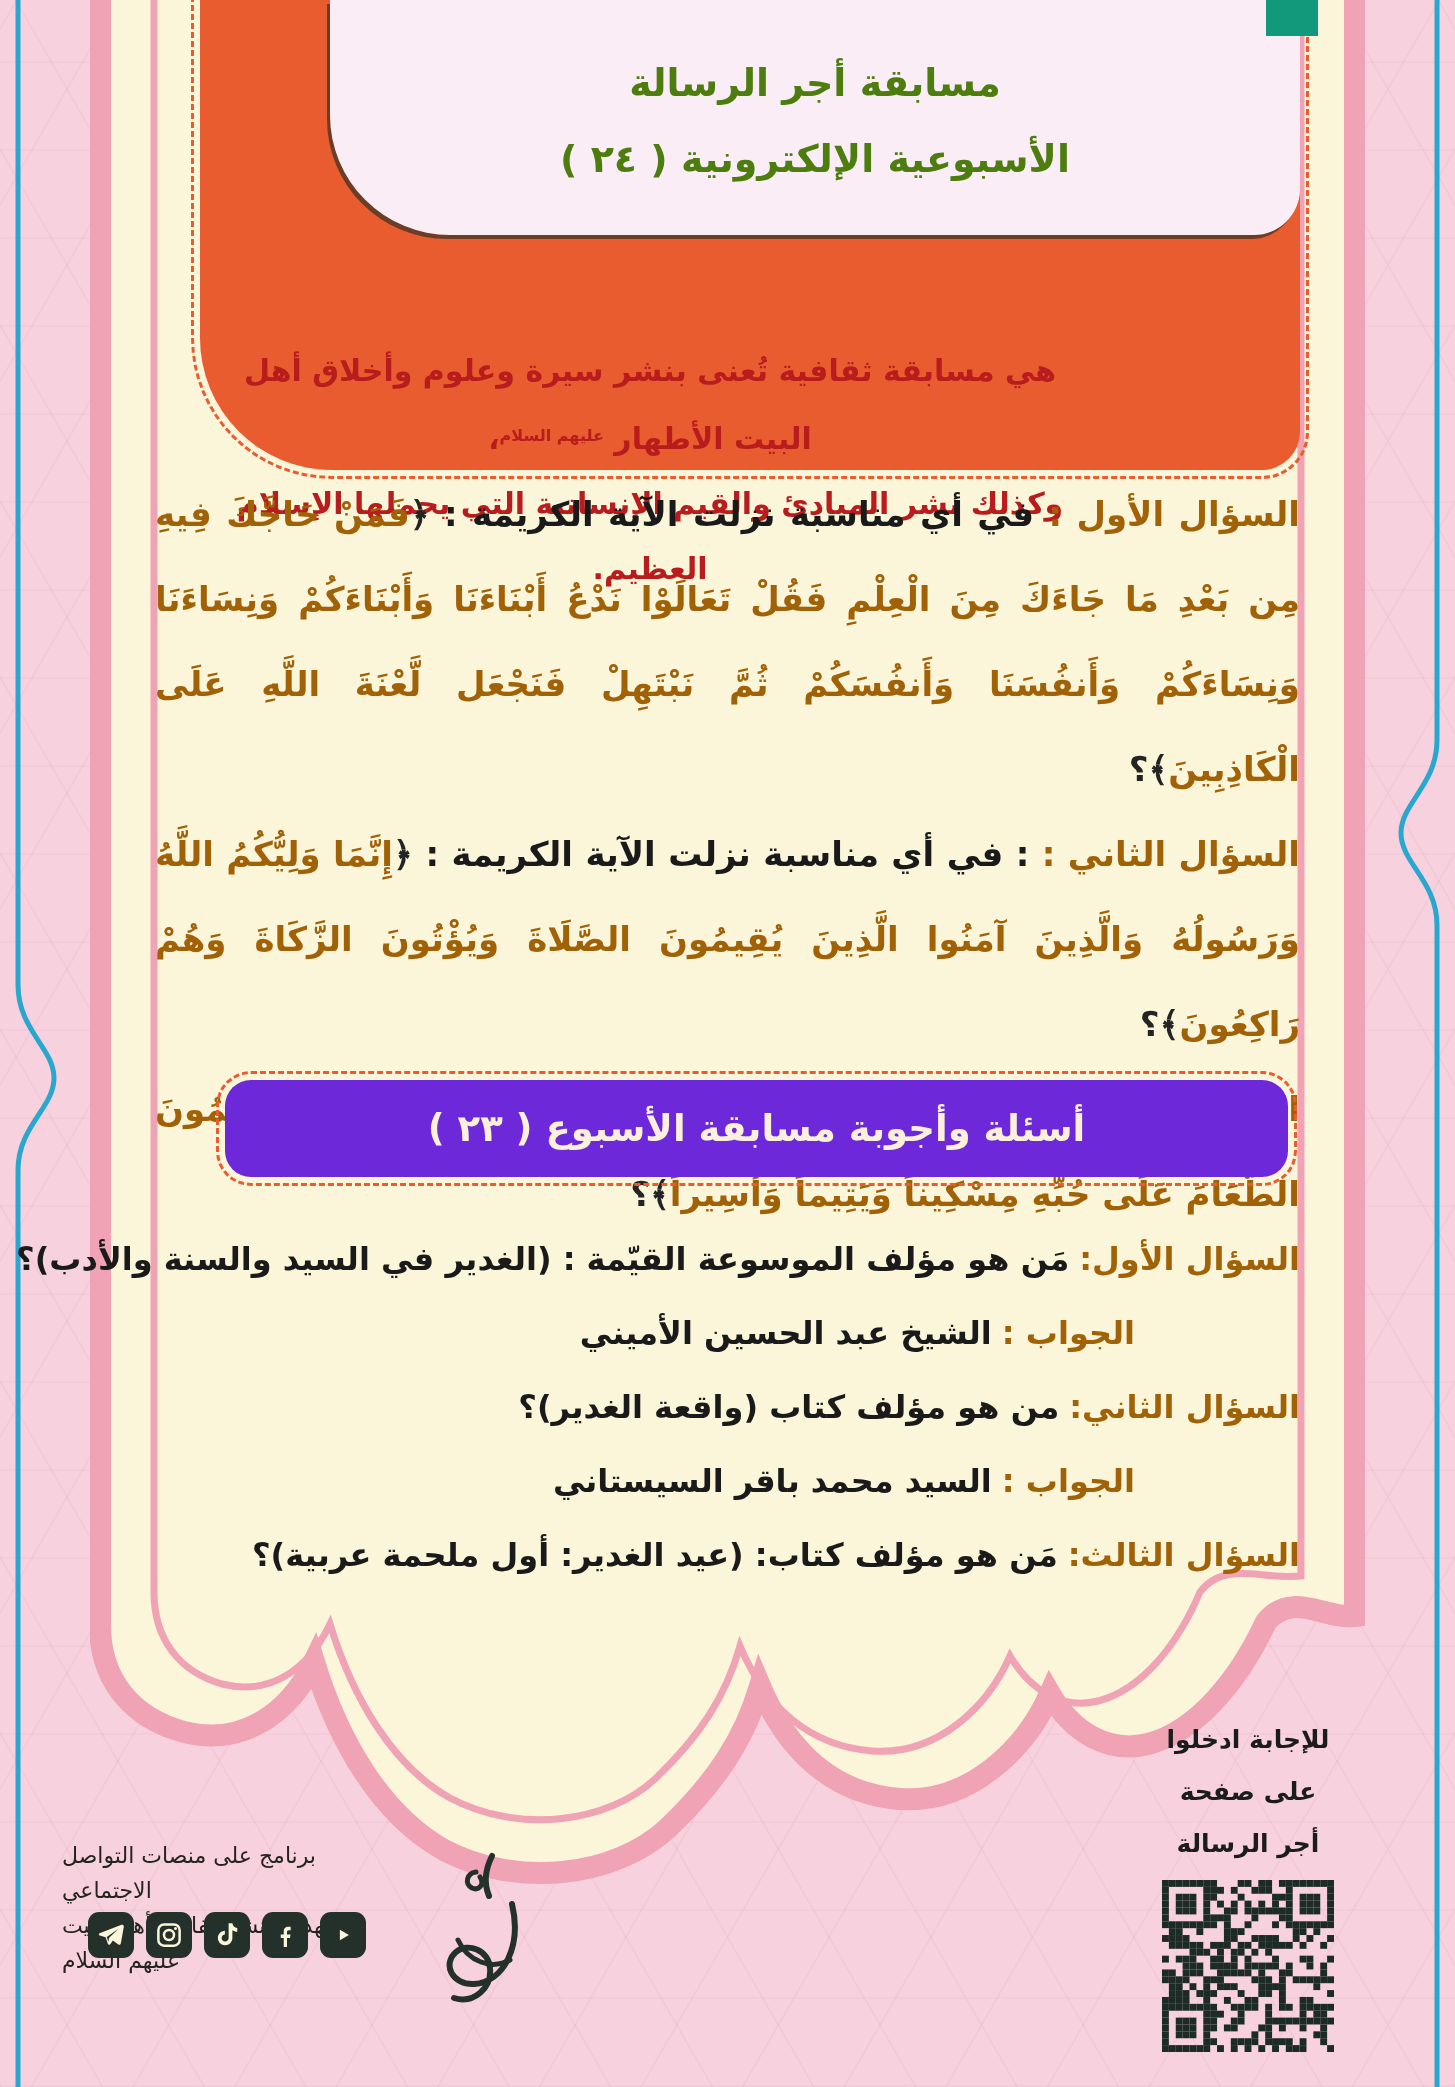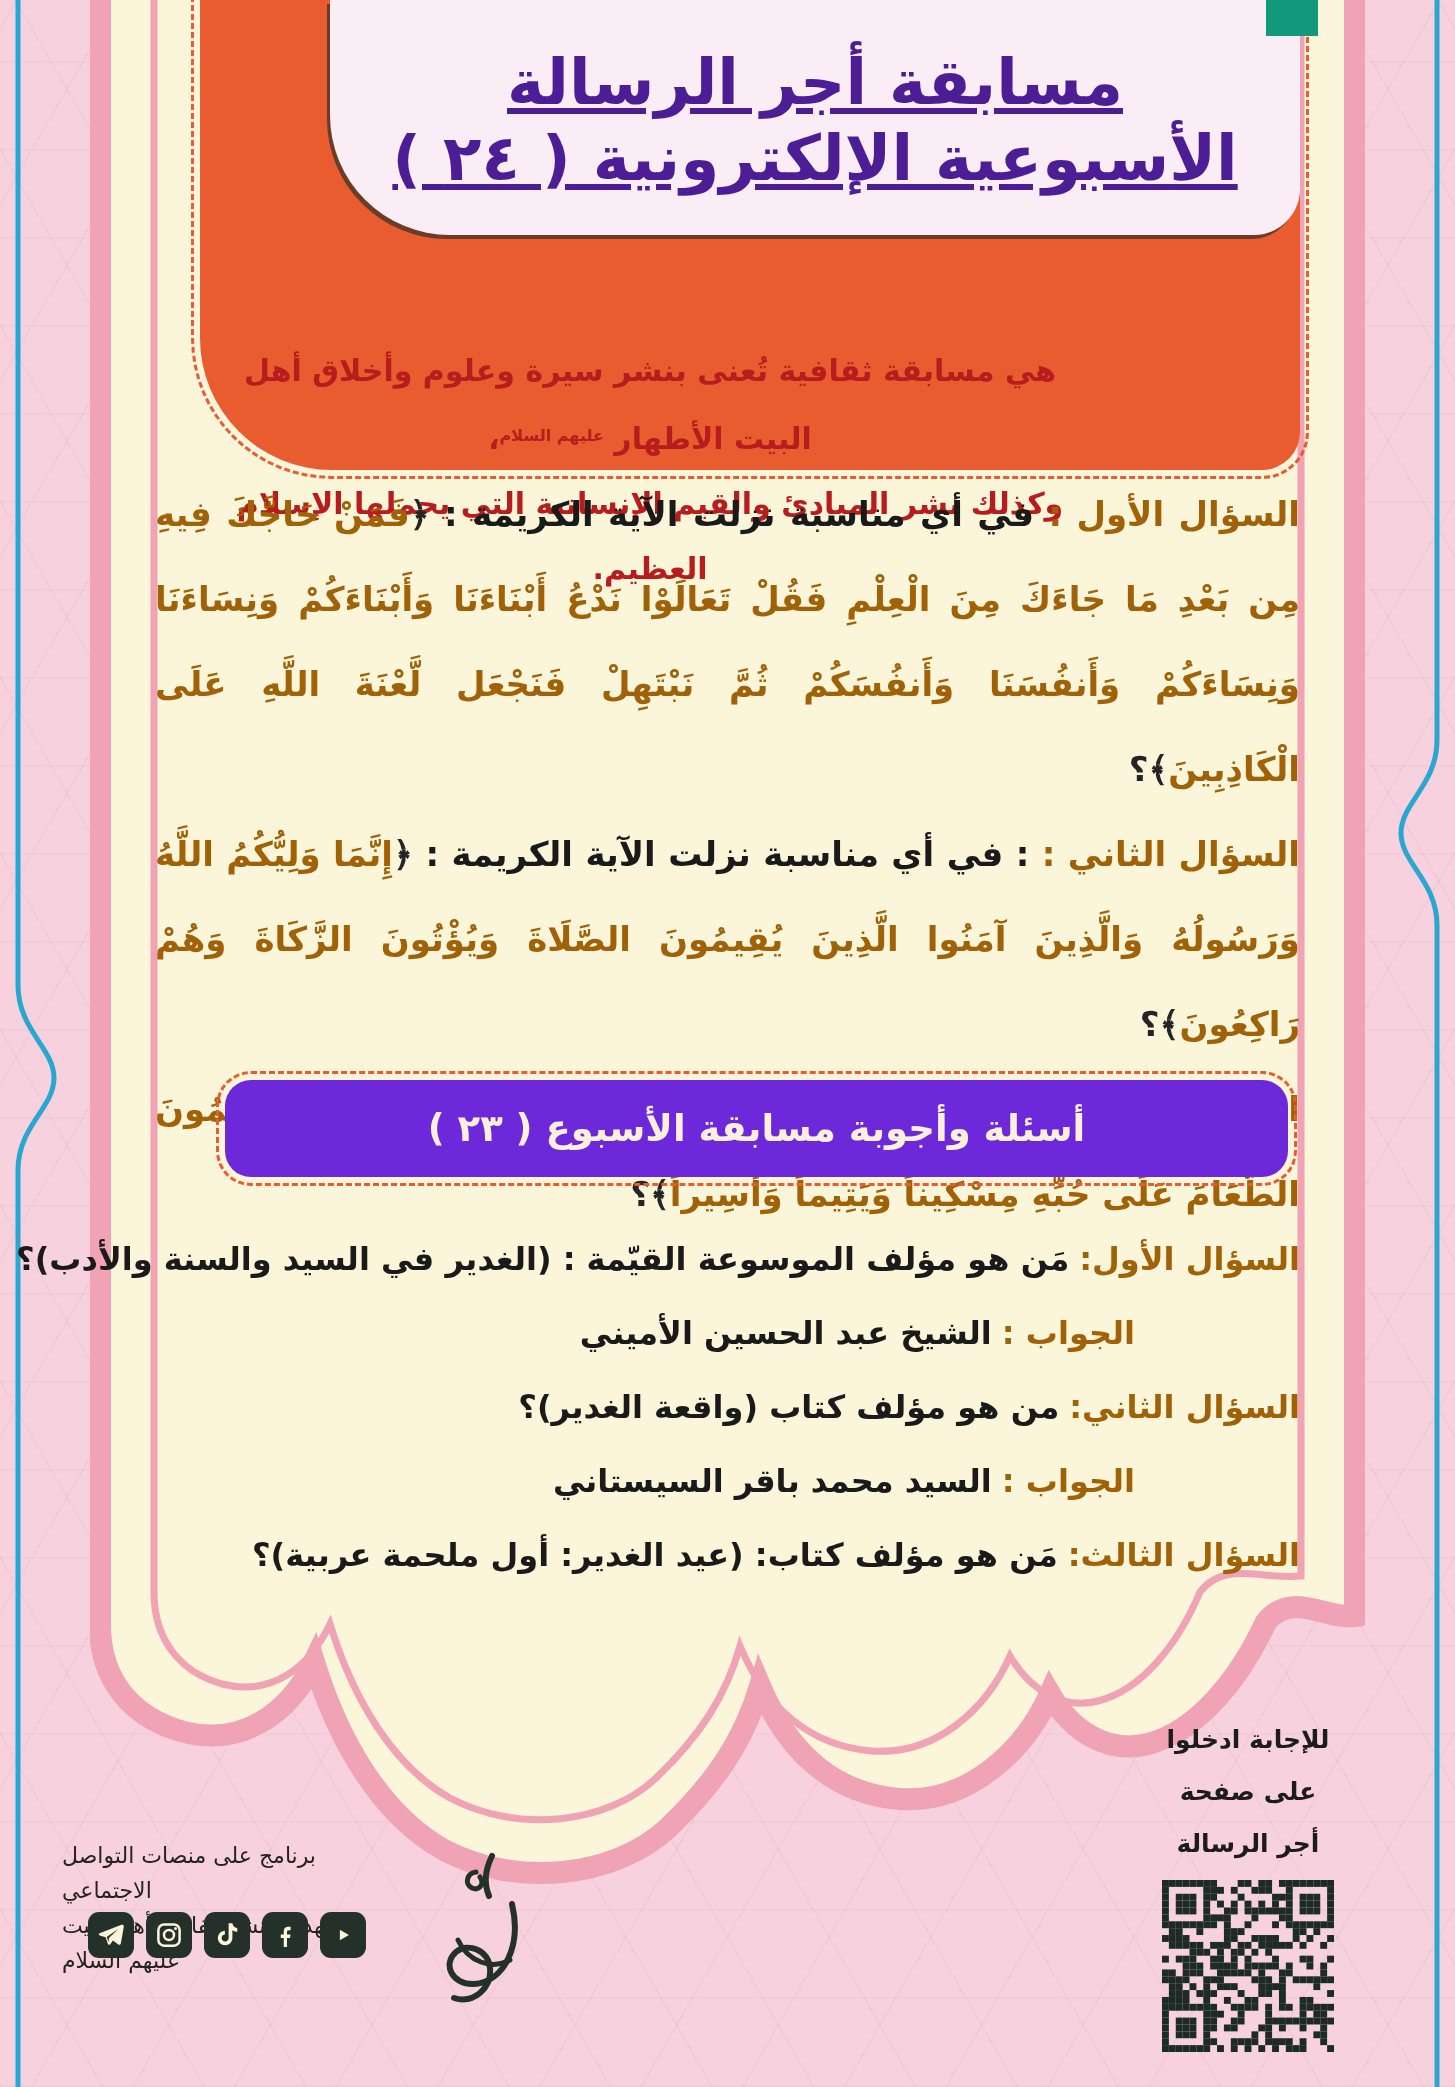--- a/index.html
+++ b/index.html
@@ -26,21 +26,21 @@
     outline:3px dashed #E85C30;outline-offset:6px;
   }
   .title-box{
     position:absolute;left:330px;top:0;width:970px;height:235px;
     background:#FAEDF5;border-radius:0 0 46px 120px;
     box-shadow:-3px 4px 0 rgba(94,58,38,.9);
     display:flex;flex-direction:column;justify-content:center;align-items:center;
     padding-top:6px;box-sizing:border-box;
   }
   .title-line{
-    color:#4c1d95;font-size:63px;font-weight:bold;line-height:76px;white-space:nowrap;text-decoration:underline;
+    color:#4d7c0f;font-size:38px;font-weight:bold;line-height:76px;white-space:nowrap;
   }
   .corner-accent{
     position:absolute;left:1266px;top:0;width:52px;height:36px;background:#12997B;
   }
   .intro{
     position:absolute;left:200px;top:338px;width:900px;
     text-align:center;color:#b91c1c;font-weight:bold;font-size:30px;line-height:65px;
   }
   .intro .honorific{font-size:16px;font-weight:bold;vertical-align:8px;}
   .questions{

